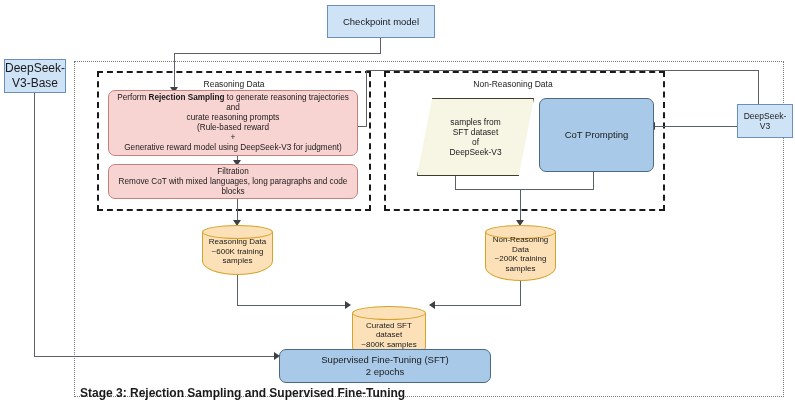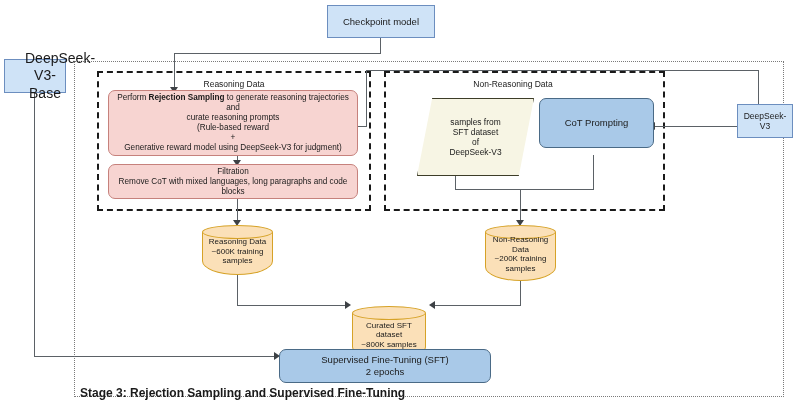--- a/index.html
+++ b/index.html
@@ -101,21 +101,21 @@
   <div class="ar ar-d" style="left:385px;top:345px;"></div>
 
   <div class="ln lnv" style="left:34px;top:93px;height:263px;"></div>
   <div class="ln lnh" style="left:34px;top:356px;width:241px;"></div>
   <div class="ar ar-r" style="left:274px;top:352px;"></div>
 
   <div class="node blue" style="left:327px;top:5px;width:108px;height:33px;">
     <div class="txt">Checkpoint model</div>
   </div>
 
-  <div class="node blue" style="left:4px;top:59px;width:62px;height:34px;font-size:14px;padding-left:20px;">
+  <div class="node blue" style="left:4px;top:59px;width:62px;height:34px;font-size:12px;">
     <div class="txt">DeepSeek-V3-Base</div>
   </div>
 
   <div class="node blue" style="left:737px;top:104px;width:56px;height:34px;font-size:8.5px;">
     <div class="txt">DeepSeek-V3</div>
   </div>
 
   <div class="node pink" style="left:108px;top:90px;width:250px;height:66px;">
     <div class="txt">
       <div><span>Perform </span><b>Rejection Sampling</b><span> to generate reasoning trajectories and</span></div>
@@ -135,21 +135,21 @@
 
   <div class="node para" style="left:417px;top:98px;width:117px;height:78px;">
     <div class="txt">
       <div>samples from</div>
       <div>SFT dataset</div>
       <div>of</div>
       <div>DeepSeek-V3</div>
     </div>
   </div>
 
-  <div class="node blue-round" style="left:539px;top:98px;width:115px;height:50px;text-align:center;">
+  <div class="node blue-round" style="left:539px;top:98px;width:115px;height:74px;text-align:center;">
     <div class="txt">CoT Prompting</div>
   </div>
 
   <div class="cyl" style="left:202px;top:225px;width:71px;height:50px;">
     <div class="body"></div>
     <div class="top"></div>
     <div class="label">
       <div>Reasoning Data</div>
       <div>~600K training</div>
       <div>samples</div>

